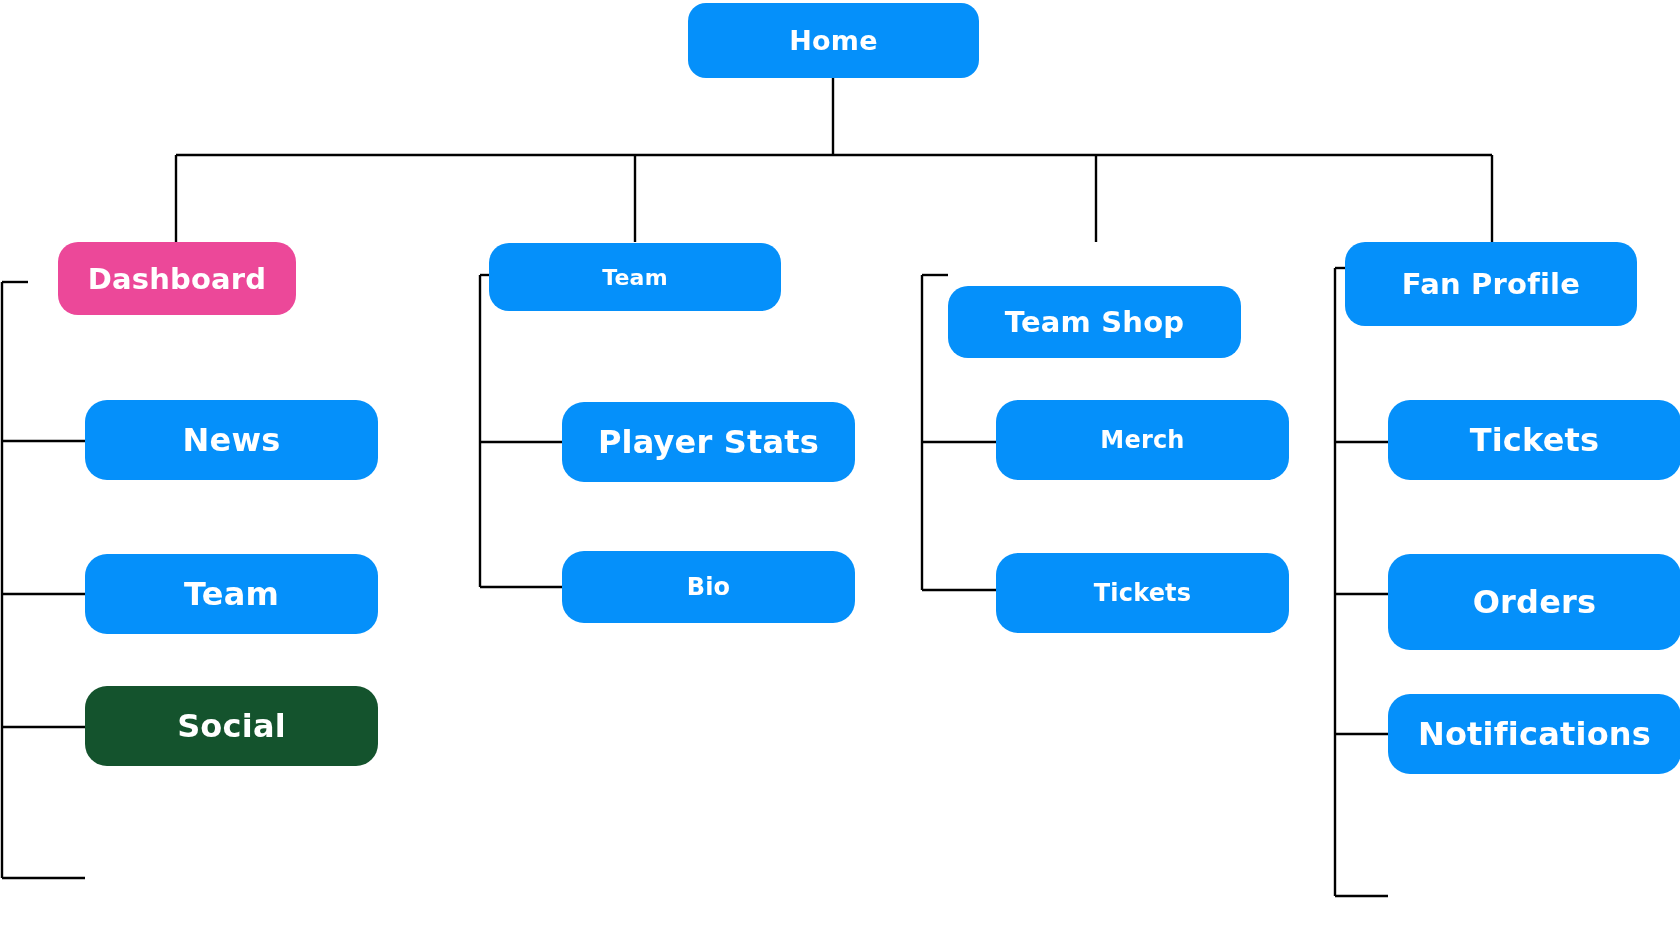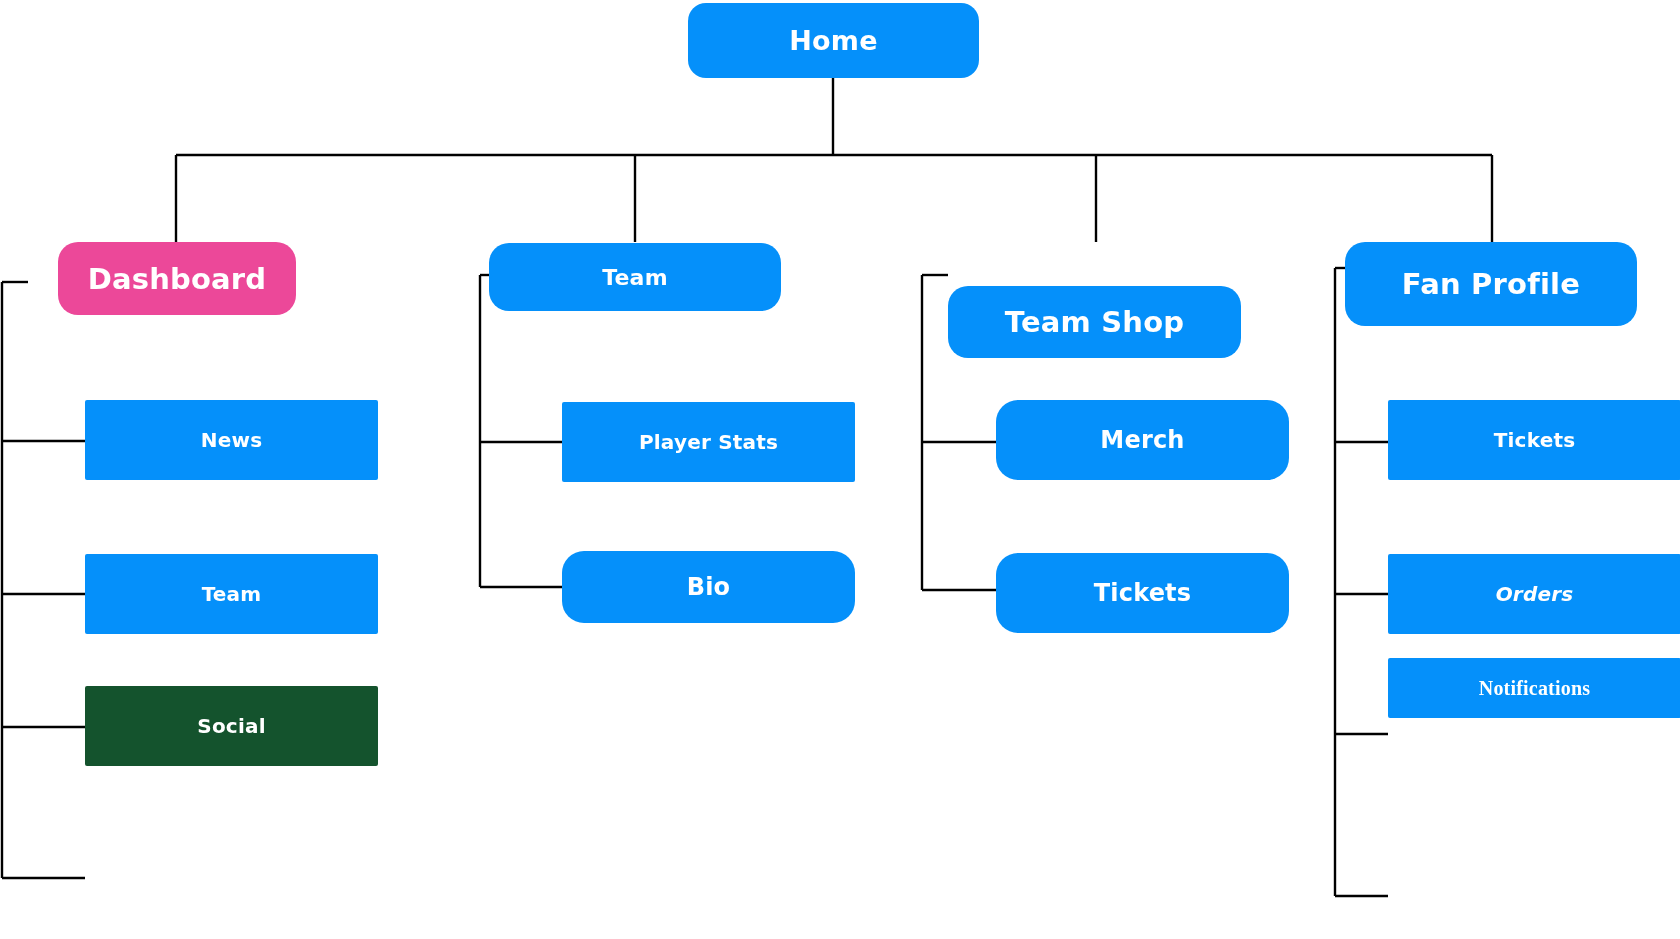--- a/index.html
+++ b/index.html
@@ -37,21 +37,21 @@
     font-weight: 800;
     letter-spacing: 0.2px;
     border-radius: 18px;
     background: #0590fa;
     white-space: nowrap;
     -webkit-font-smoothing: antialiased;
   }
   .node.lvl0 { font-size: 27px; border-radius: 18px; }
   .node.lvl1-big { font-size: 29px; border-radius: 20px; }
   .node.lvl1-sm { font-size: 22px; border-radius: 20px; }
-  .node.lvl2-big { font-size: 20px; border-radius: 2px; }
+  .node.lvl2-big { font-size: 32px; border-radius: 22px; }
   .node.lvl2-sm { font-size: 24px; border-radius: 22px; }
 </style>
 </head>
 <body>
 
 <div id="canvas" style="background: rgb(255, 255, 255);">
 
   <svg id="edges" viewBox="0 0 1680 939" xmlns="http://www.w3.org/2000/svg">
     <g fill="none" stroke="#000000" stroke-width="2.4" stroke-linecap="butt">
 
@@ -136,22 +136,22 @@
   </div>
 
   <div class="node lvl2-sm" style="left: 996px; top: 553px; width: 293px; height: 80px; background: rgb(5, 144, 250);">
     <span>Tickets</span>
   </div>
 
   <div class="node lvl2-big" style="left: 1388px; top: 400px; width: 293px; height: 80px; background: rgb(5, 144, 250);">
     <span>Tickets</span>
   </div>
 
-  <div class="node lvl2-big" style="left: 1388px; top: 554px; width: 293px; height: 80px; background: rgb(5, 144, 250); font-style: italic;">
+  <div class="node lvl2-big" style="left: 1388px; top: 554px; width: 293px; height: 96px; background: rgb(5, 144, 250);">
     <span>Orders</span>
   </div>
 
-  <div class="node lvl2-big" style="left: 1388px; top: 658px; width: 293px; height: 60px; background: rgb(5, 144, 250); font-family: Liberation Serif, serif;">
+  <div class="node lvl2-big" style="left: 1388px; top: 694px; width: 293px; height: 80px; background: rgb(5, 144, 250);">
     <span>Notifications</span>
   </div>
 
 
 </div>
 
 </body></html>

